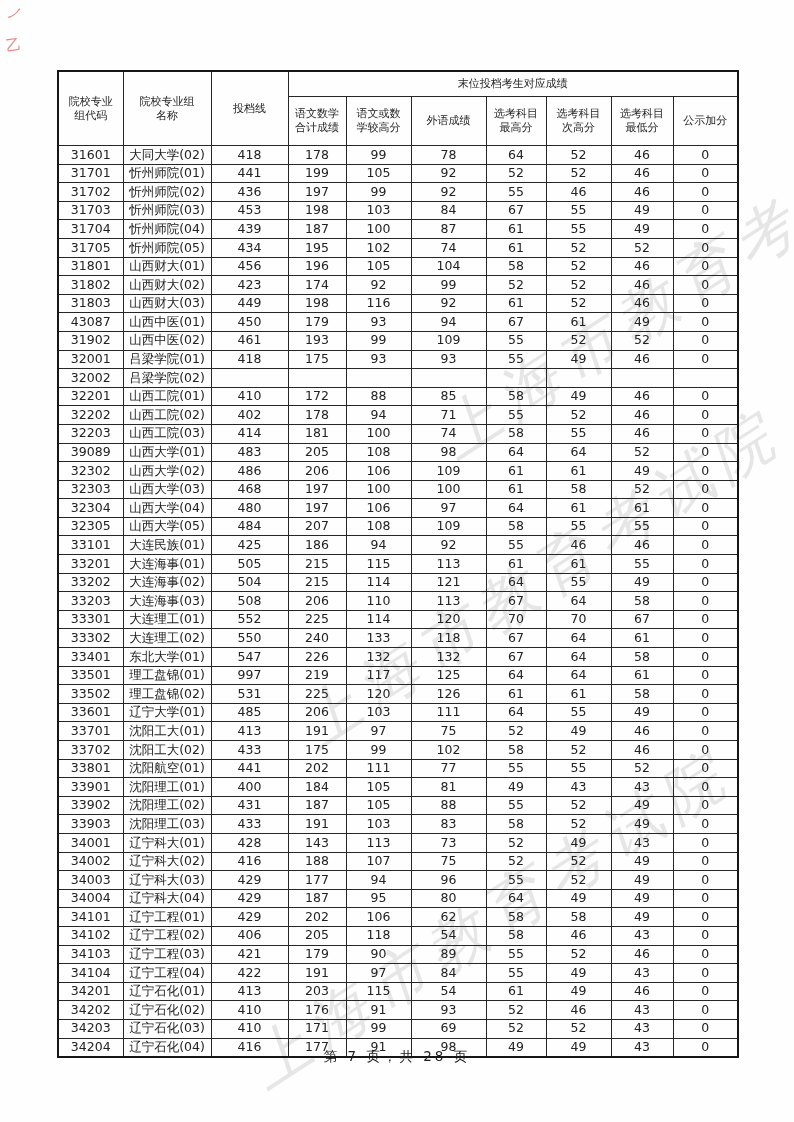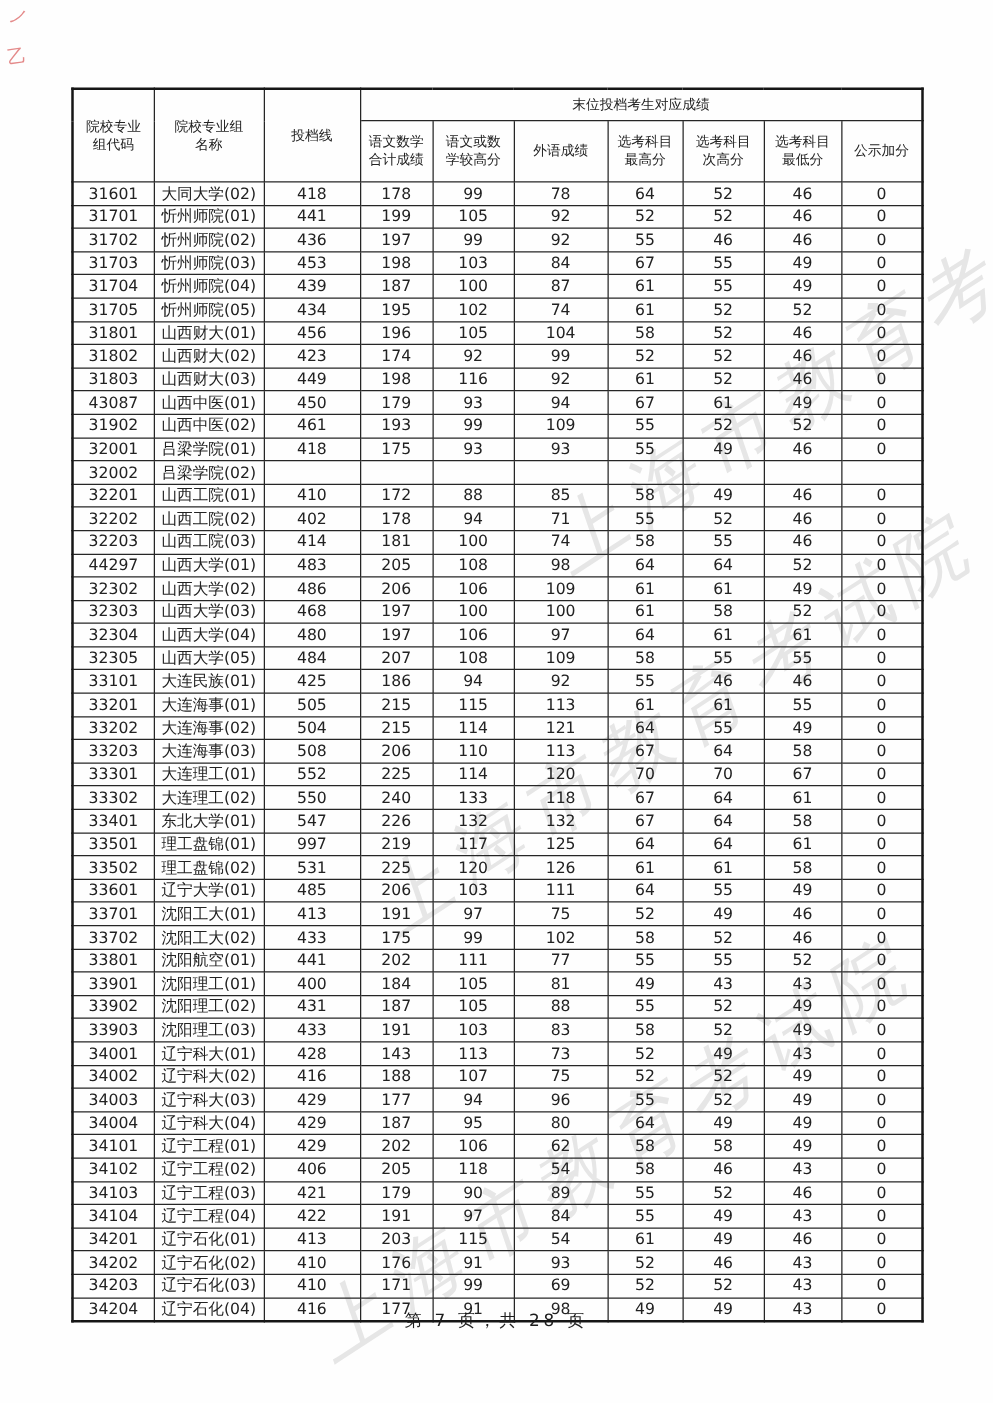--- a/index.html
+++ b/index.html
@@ -290,21 +290,21 @@
     <td>414</td>
     <td>181</td>
     <td>100</td>
     <td>74</td>
     <td>58</td>
     <td>55</td>
     <td>46</td>
     <td>0</td>
   </tr>
         <tr>
-    <td>44297</td>
+    <td>39089</td>
     <td>山西大学(01)</td>
     <td>483</td>
     <td>205</td>
     <td>108</td>
     <td>98</td>
     <td>64</td>
     <td>64</td>
     <td>52</td>
     <td>0</td>
   </tr>

